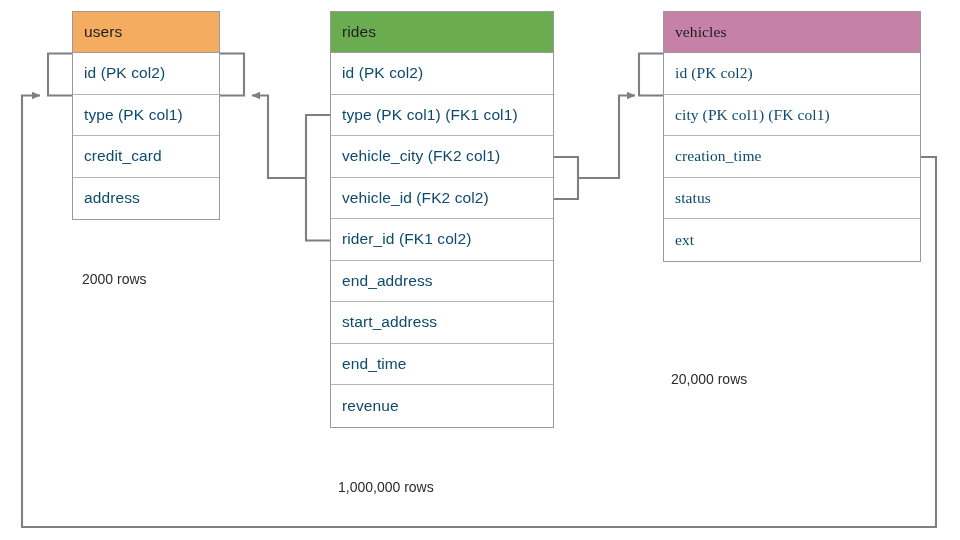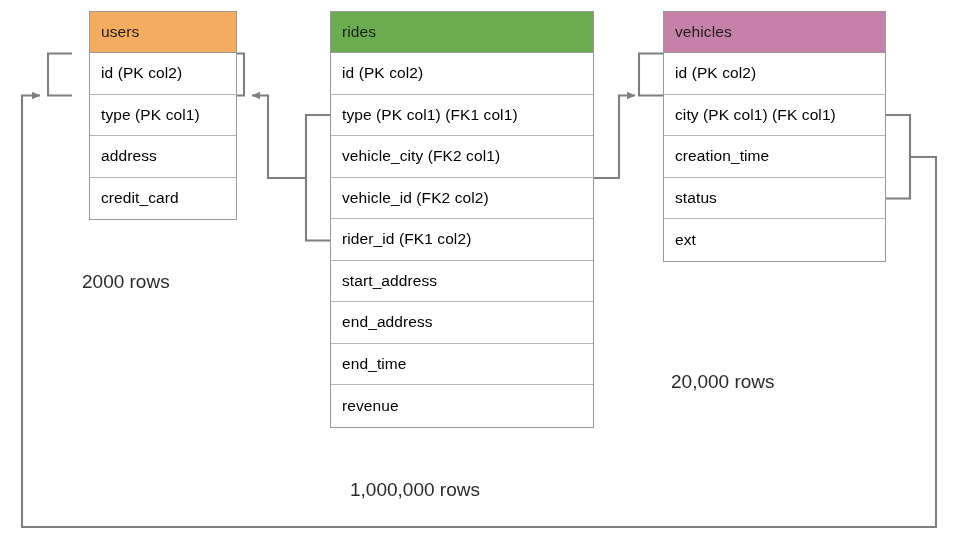--- a/index.html
+++ b/index.html
@@ -36,29 +36,29 @@
     color: #1d1d1d;
     border-bottom: 1px solid #9a9a9a;
     letter-spacing: 0.1px;
   }
   .table-row {
     height: 41.5px;
     display: flex;
     align-items: center;
     padding-left: 11px;
     font-size: 15.5px;
-    color: #000000;
+    color: #0c4a6e;
     border-bottom: 1px solid #b6b6b6;
     letter-spacing: 0.1px;
     white-space: nowrap;
   }
   .table-row:last-child { border-bottom: none; }
   .row-count {
     position: absolute;
-    font-size: 19px;
+    font-size: 14px;
     color: #2b2b2b;
     white-space: nowrap;
     z-index: 2;
   }
 </style>
 </head>
 <body>
 
 <div id="canvas">
 
@@ -84,74 +84,74 @@
       <path marker-end="url(#arrowhead)" d="M578,178 L619,178 L619,95.5 L635,95.5"></path>
 
       <path d="M663,53.5 L639,53.5 L639,95.5 L663,95.5"></path>
 
       <path d="M886,115 L910,115 L910,198.5 L886,198.5"></path>
 
       <path marker-end="url(#arrowhead)" d="M910,157 L936,157 L936,527 L22,527 L22,95.5 L40,95.5"></path>
     </g>
   </svg>
 
-  <div class="table-box" style="left:72px; top:11px; width:148px;margin-left:17px;">
+  <div class="table-box" style="left:72px; top:11px; width:148px;">
     <div class="table-header" style="background:#f4ac60;">
       <span>users</span>
     </div>
     <div class="table-row">
       <span>id (PK col2)</span>
     </div>
     <div class="table-row">
       <span>type (PK col1)</span>
     </div>
     <div class="table-row">
-      <span>address</span>
+      <span>credit_card</span>
     </div>
     <div class="table-row">
-      <span>credit_card</span>
+      <span>address</span>
     </div>
   </div>
   <div class="row-count" style="left:82px; top:271px;">2000 rows</div>
 
-  <div class="table-box" style="left:330px; top:11px; width:264px;">
+  <div class="table-box" style="left:330px; top:11px; width:224px;">
     <div class="table-header" style="background:#6cac50;">
       <span>rides</span>
     </div>
     <div class="table-row">
       <span>id (PK col2)</span>
     </div>
     <div class="table-row">
       <span>type (PK col1) (FK1 col1)</span>
     </div>
     <div class="table-row">
       <span>vehicle_city (FK2 col1)</span>
     </div>
     <div class="table-row">
       <span>vehicle_id (FK2 col2)</span>
     </div>
     <div class="table-row">
       <span>rider_id (FK1 col2)</span>
     </div>
     <div class="table-row">
-      <span>start_address</span>
+      <span>end_address</span>
     </div>
     <div class="table-row">
-      <span>end_address</span>
+      <span>start_address</span>
     </div>
     <div class="table-row">
       <span>end_time</span>
     </div>
     <div class="table-row">
       <span>revenue</span>
     </div>
   </div>
-  <div class="row-count" style="left:350px; top:479px;">1,000,000 rows</div>
+  <div class="row-count" style="left:338px; top:479px;">1,000,000 rows</div>
 
-  <div class="table-box" style="left:663px; top:11px; width:223px;">
+  <div class="table-box" style="left:663px; top:11px; width:258px;font-family:Liberation Serif, serif;">
     <div class="table-header" style="background:#c581a8;">
       <span>vehicles</span>
     </div>
     <div class="table-row">
       <span>id (PK col2)</span>
     </div>
     <div class="table-row">
       <span>city (PK col1) (FK col1)</span>
     </div>
     <div class="table-row">

